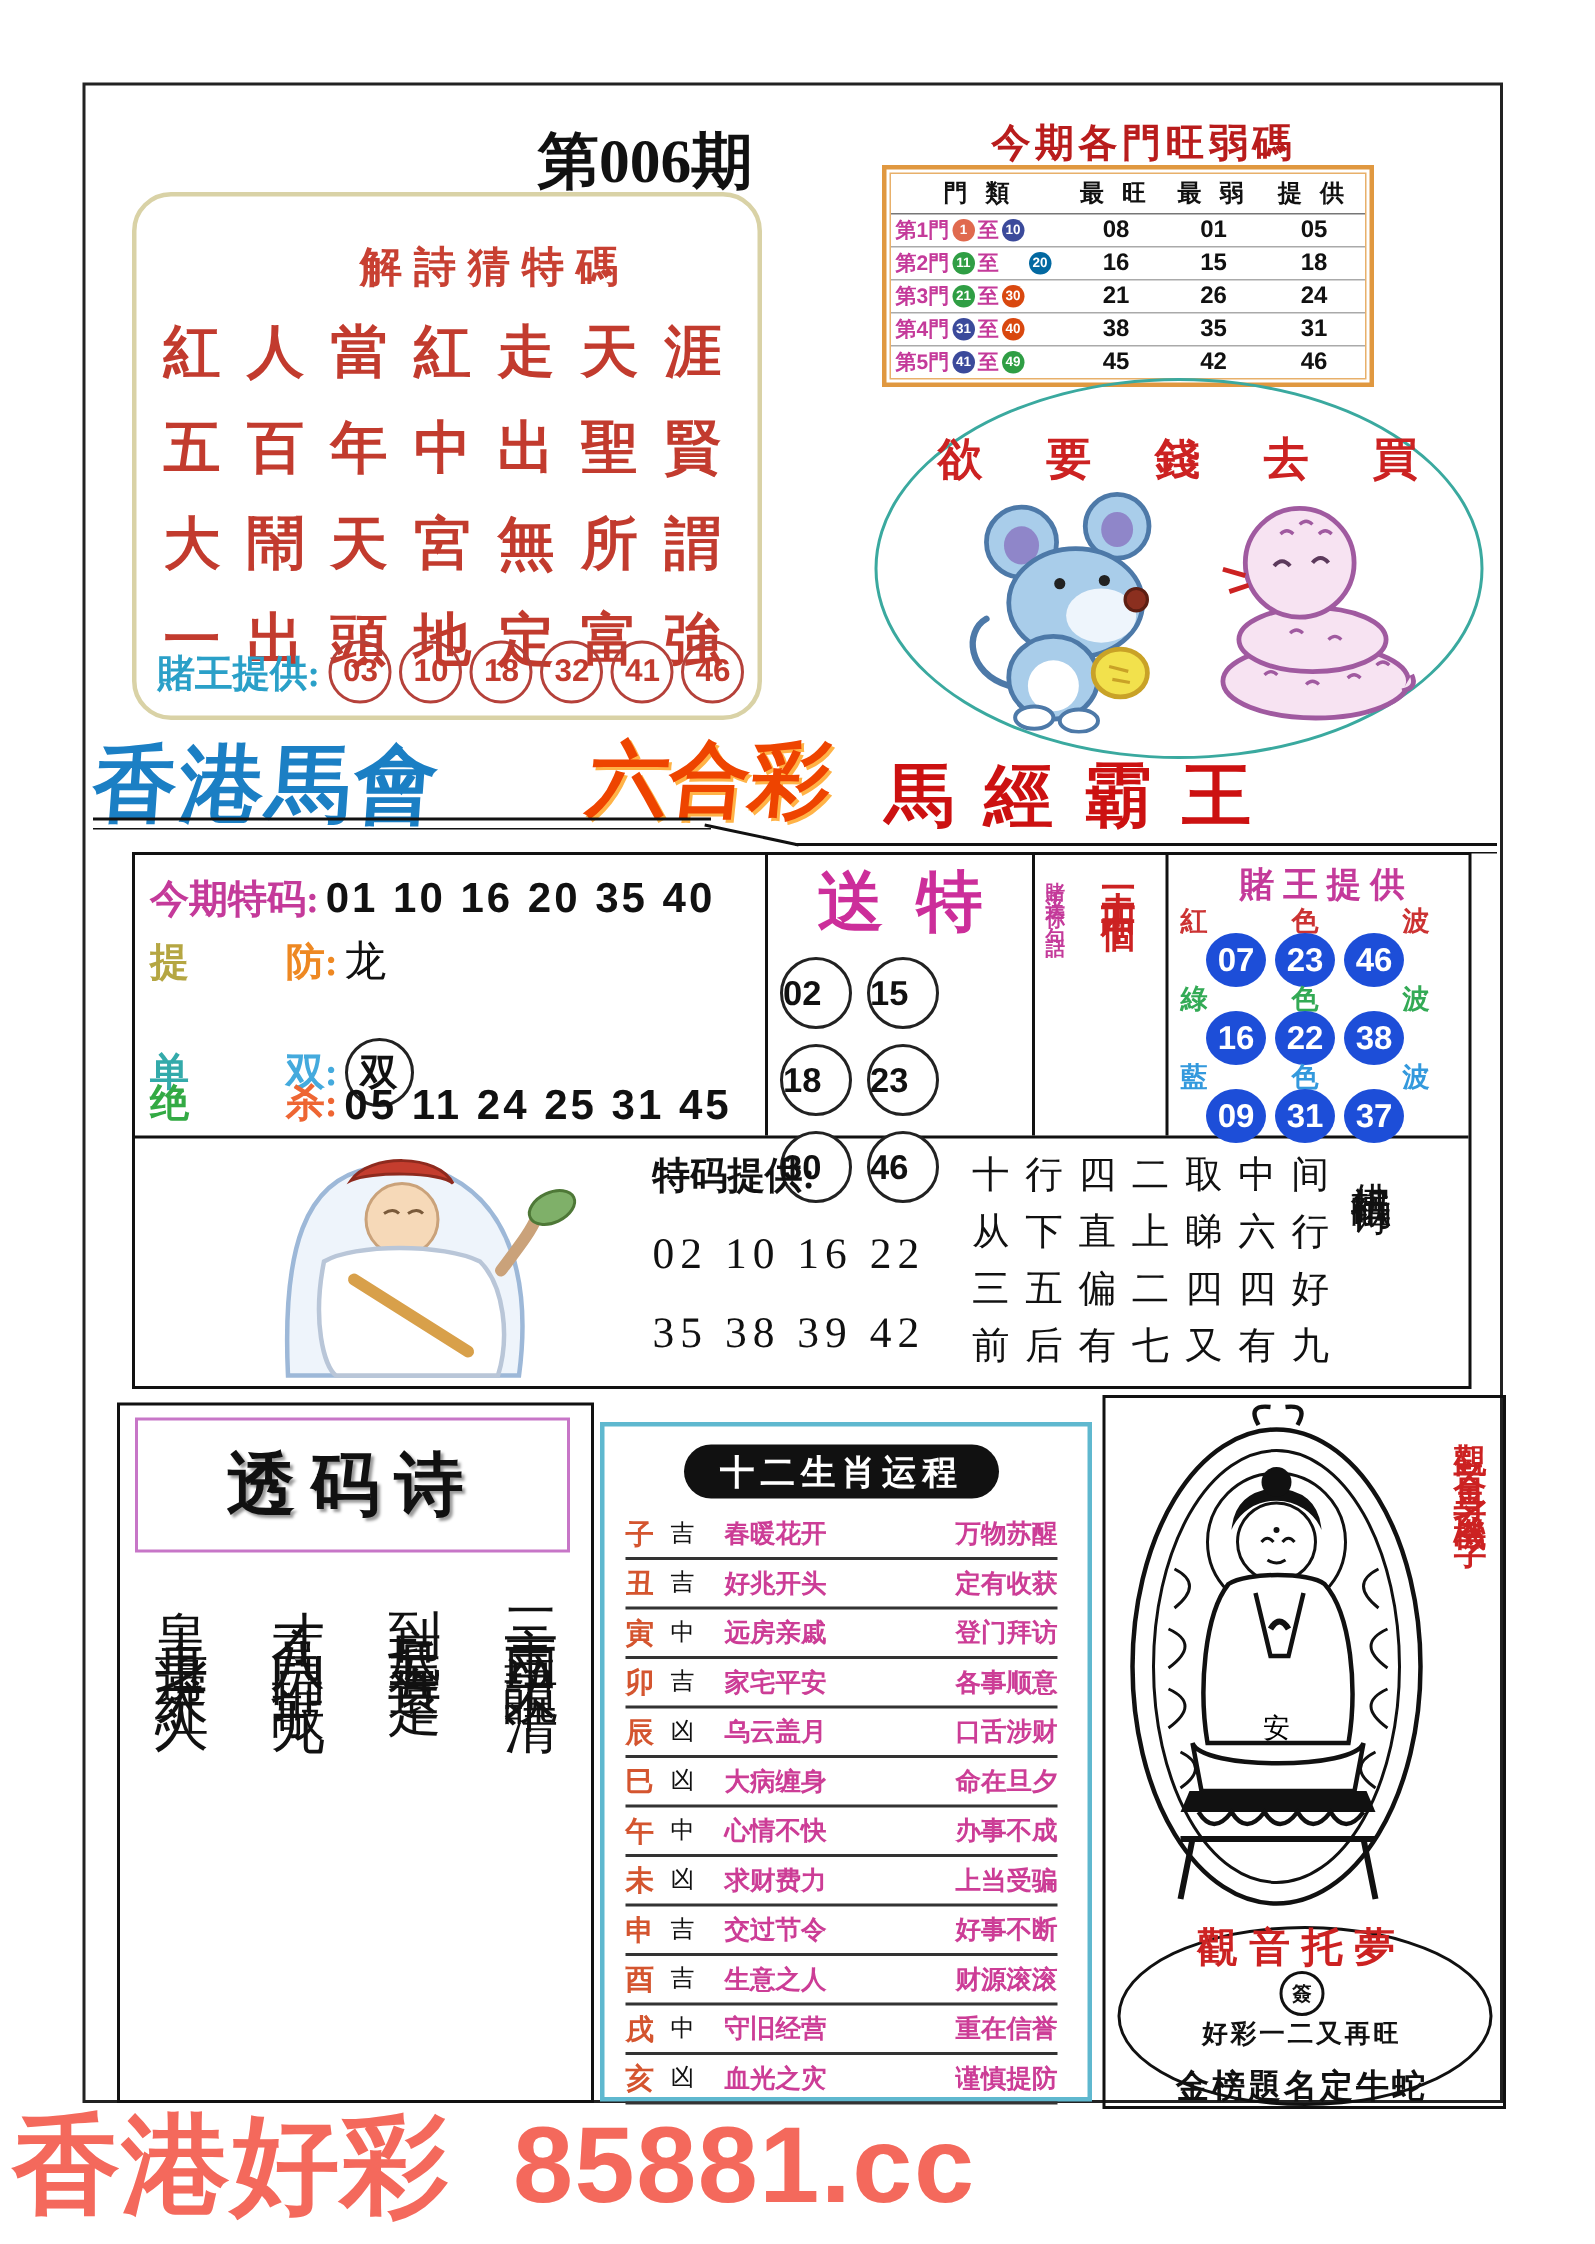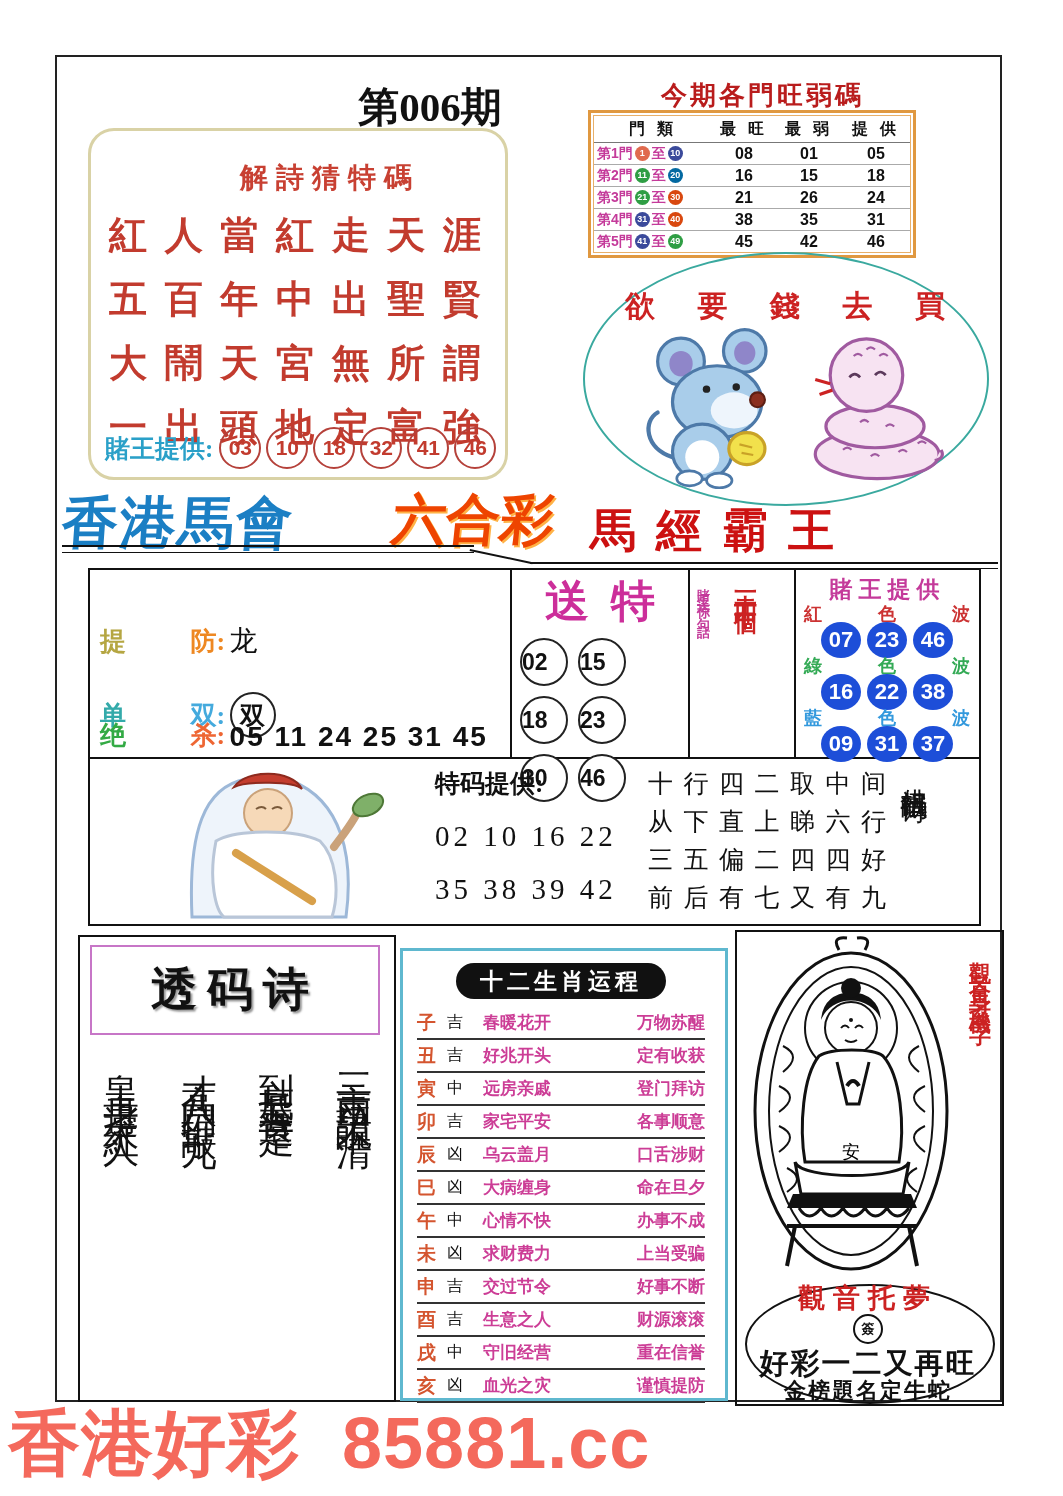--- a/index.html
+++ b/index.html
@@ -31,21 +31,21 @@
   #bn2{left:392px;top:484px;font-size:54px;font-weight:bold;color:#ee4400;text-shadow:2px 2px 0 #ffb347;transform:skewX(-6deg);}
   #bn3{left:590px;top:500px;font-size:46px;font-weight:bold;color:#cc1111;letter-spacing:20px;white-space:nowrap;}
   .bnline{background:#111;height:2px;}
   
   #main-box{left:88px;top:568px;width:889px;height:354px;border:2px solid #111;}
   #row-top{left:0;top:0;width:100%;height:187px;border-bottom:2px solid #111;}
   .cell{position:absolute;top:0;height:187px;}
   #cell-info{left:0;width:420px;}
   #cell-songte{left:420px;width:176px;border-left:2px solid #111;}
   #cell-msg{left:598px;width:104px;border-left:2px solid #111;}
-  #cell-waves{left:704px;width:183px;border-left:2px solid #111;}
+  #cell-waves{left:687px;width:183px;border-left:2px solid #111;padding-left:28px;}
   .info-line{position:absolute;left:10px;white-space:nowrap;}
   .lab{font-family:"Liberation Serif","DejaVu Serif",serif;font-weight:bold;font-size:26px;}
   .val{font-size:28px;font-weight:bold;letter-spacing:2px;}
   #circ-shuang{display:inline-block;width:42px;height:42px;border:2px solid #222;border-radius:50%;
                text-align:center;line-height:42px;font-size:25px;font-weight:bold;}
   #songte-title{left:0;top:2px;width:100%;text-align:center;color:#cc2e9a;font-size:44px;font-weight:bold;letter-spacing:22px;text-indent:22px;}
   #songte-circles{left:8px;top:68px;width:160px;display:flex;flex-wrap:wrap;gap:10px 10px;}
   .ste-circle{width:44px;height:44px;border:2px solid #222;border-radius:50%;text-align:left;line-height:44px;
               font-size:23px;font-weight:bold;background:#fff;}
   #msg-small{left:4px;top:8px;writing-mode:vertical-rl;color:#c43a9a;font-size:13px;font-weight:bold;letter-spacing:6px;height:170px;}
@@ -81,21 +81,21 @@
   .zod-z{color:#d4552f;font-weight:bold;font-size:19px;font-family:"Liberation Serif","DejaVu Serif",serif;}
   .zod-luck{font-size:16px;}
   .zod-t{display:flex;justify-content:space-between;color:#cc3d96;font-weight:bold;font-size:17px;}
   
   #bud-box{left:735px;top:930px;width:265px;height:472px;border:2px solid #111;}
   #bud-side{left:228px;top:12px;writing-mode:vertical-rl;color:#cc2222;font-size:22px;font-weight:bold;letter-spacing:10px;height:240px;font-family:"Liberation Serif","DejaVu Serif",serif;}
   #bud-oval{left:8px;top:352px;width:246px;height:116px;border:2px solid #111;border-radius:50%;}
   #bud-dream{left:0;top:348px;width:262px;text-align:center;color:#cc2222;font-size:27px;font-weight:bold;letter-spacing:8px;background:transparent;}
   #bud-seal{left:116px;top:382px;width:26px;height:26px;border:2px solid #111;border-radius:50%;
             text-align:center;line-height:26px;font-size:13px;font-weight:bold;}
-  #bud-l1{left:0;top:412px;width:262px;text-align:center;font-size:29px;font-weight:bold;font-family:"Liberation Serif","DejaVu Serif",serif;letter-spacing:2px;}
+  #bud-l1{left:0;top:412px;width:262px;text-align:center;font-size:17px;font-weight:bold;font-family:"Liberation Serif","DejaVu Serif",serif;letter-spacing:2px;}
   #bud-l2{left:0;top:444px;width:262px;text-align:center;font-size:22px;font-weight:bold;font-family:"Liberation Serif","DejaVu Serif",serif;letter-spacing:2px;}
   
   #poem-box{left:88px;top:128px;width:414px;height:346px;border:3px solid #d9d2a6;border-radius:26px;}
   #poem-title{left:0;top:28px;width:100%;text-align:center;color:#c84032;font-size:28px;font-weight:bold;letter-spacing:8px;padding-left:32px;}
   #poem-lines{left:18px;top:72px;width:372px;}
   .poem-line{color:#c23b2e;font-size:38px;font-weight:bold;line-height:64px;font-family:"Liberation Serif","DejaVu Serif",serif;
              text-align:justify;text-align-last:justify;}
   #poem-prov{left:14px;top:296px;width:390px;display:flex;align-items:center;gap:6px;}
   #poem-prov-label{color:#2aa0c8;font-size:25px;font-weight:bold;white-space:nowrap;font-family:"Liberation Serif","DejaVu Serif",serif;}
   .prov-circle{width:38px;height:38px;border:2px solid #b5413a;border-radius:50%;color:#c23b2e;
@@ -133,21 +133,21 @@
             <span class="ww-val">08</span>
             <span class="ww-val">01</span>
             <span class="ww-val">05</span>
           </div>
 
           <div class="ww-row">
             <span class="ww-gate">
               <span>第2門</span>
               <span class="ball" style="background-color: rgb(47, 158, 68);">11</span>
               <span>至</span>
-              <span class="ball" style="background-color: #0369a1;">20</span>
+              <span class="ball" style="background-color: #0369a1; margin-left: 18px;">20</span>
             </span>
             <span class="ww-val">16</span>
             <span class="ww-val">15</span>
             <span class="ww-val">18</span>
           </div>
 
           <div class="ww-row">
             <span class="ww-gate">
               <span>第3門</span>
               <span class="ball" style="background-color: rgb(47, 158, 68);">21</span>
@@ -245,20 +245,24 @@
           <span class="prov-circle">32</span>
           <span class="prov-circle">41</span>
           <span class="prov-circle">46</span>
         </span>
     </div>
   </div>
 
   <div class="abs" id="main-box">
     <div class="abs" id="row-top">
       <div class="cell" id="cell-info">
+        <div class="info-line" style="top:12px">
+          <span class="lab" style="color:#c43a9a">今期特码:</span>
+          <span class="val">01 10 16 20 35 40</span>
+        </div>
         <div class="info-line" style="top:52px">
           <span class="lab" style="color:#b5a642;display:inline-block;width:86px">提</span>
           <span class="lab" style="color:#ee8822">防:</span>
           <span class="val serif" style="font-weight:normal">龙</span>
         </div>
         <div class="info-line" style="top:122px">
           <span class="lab" style="color:#33aaaa;display:inline-block;width:86px">单</span>
           <span class="lab" style="color:#44aadd">双:</span>
           <span id="circ-shuang">双</span>
         </div>

